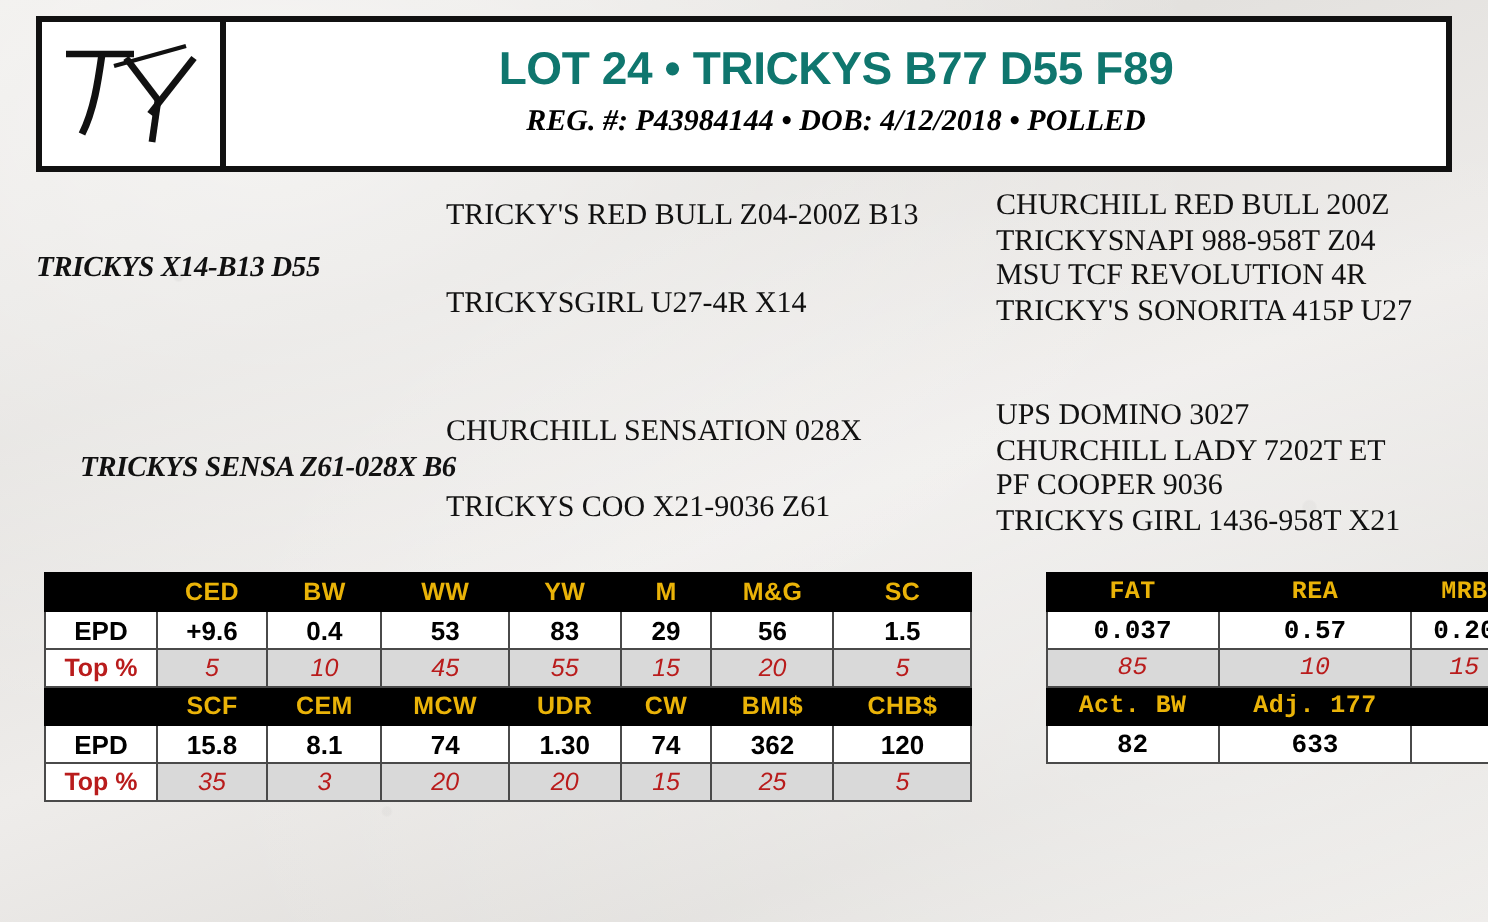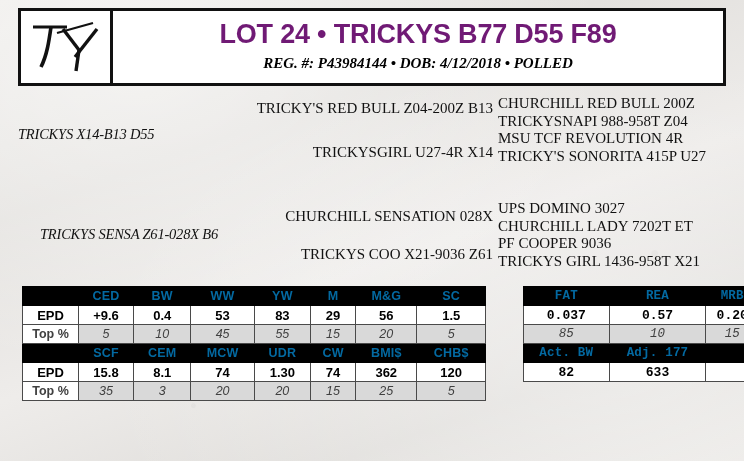--- a/index.html
+++ b/index.html
@@ -55,23 +55,23 @@
     background: #ffffff;
     display: flex;
     flex-direction: column;
     align-items: center;
     justify-content: center;
     padding-bottom: 2px;
   }
   .lot-title {
     font-family: "Liberation Sans", sans-serif;
     font-weight: bold;
-    font-size: 27px;
+    font-size: 23px;
     letter-spacing: -0.2px;
-    color: #701a75;
+    color: #0f766e;
     white-space: nowrap;
     line-height: 1.05;
   }
   .reg-line {
     font-family: "Liberation Serif", serif;
     font-style: italic;
     font-weight: bold;
     font-size: 15px;
     color: #000;
     margin-top: 6px;
@@ -88,34 +88,33 @@
   }
   .ped-half { position: absolute; width: 100%; }
   .ped-half.top { top: 0; height: 95px; }
   .ped-half.bottom { top: 96px; height: 95px; }
 
   .sire-name, .dam-name {
     position: absolute;
     left: 0; width: 195px;
     font-family: "Liberation Serif", serif;
     font-style: italic;
-    font-weight: normal;
+    font-weight: bold;
     font-size: 14.5px;
     letter-spacing: -0.2px;
   }
   .sire-name { top: 34px; }
   .dam-name { top: 38px; margin-left: 22px; }
 
   .gen2 {
     position: absolute;
     left: 205px;
     width: 270px;
     font-family: "Liberation Serif", serif;
     font-size: 15px;
-    text-align: right;
   }
   .gen2.a { top: 8px; }
   .gen2.b { top: 52px; }
   .gen2-d.a { top: 20px; }
   .gen2-d.b { top: 58px; }
 
   .gen3 {
     position: absolute;
     left: 480px;
     width: 230px;
@@ -145,41 +144,41 @@
     font-size: 12.5px;
   }
   .epd-left td, .epd-right td {
     border: 1px solid #4a4a4a;
     text-align: center;
     height: 19px;
     padding: 0 2px;
   }
   tr.hdr td {
     background: #000;
-    color: #0369a1;
+    color: #eab308;
     font-weight: bold;
     font-size: 12.5px;
     letter-spacing: 0.2px;
     border: 1px solid #000;
   }
   tr.hdr td.blank { background: #000; }
   tr.epd td {
     background: #ffffff;
     font-weight: bold;
     font-size: 13px;
   }
   tr.epd td.rowlab {
     font-weight: bold;
     background: #ffffff;
   }
   tr.top td {
     background: #d9d9d9;
     font-style: italic;
     font-size: 12.5px;
-    color: #404040;
+    color: #b91c1c;
   }
   tr.top td.rowlab {
     font-style: normal;
     font-weight: bold;
     background: #ffffff;
   }
   td.rowlab { width: 56px; }
 
   .footnote {
     position: absolute;

